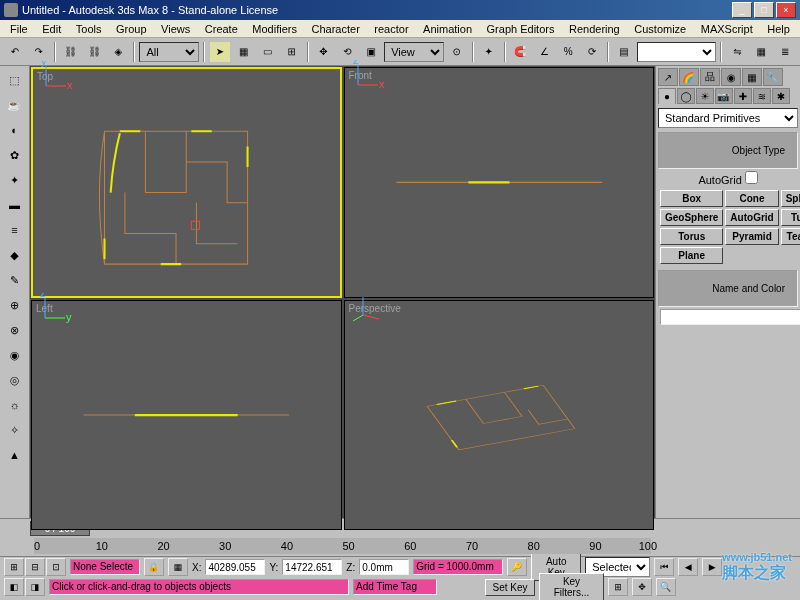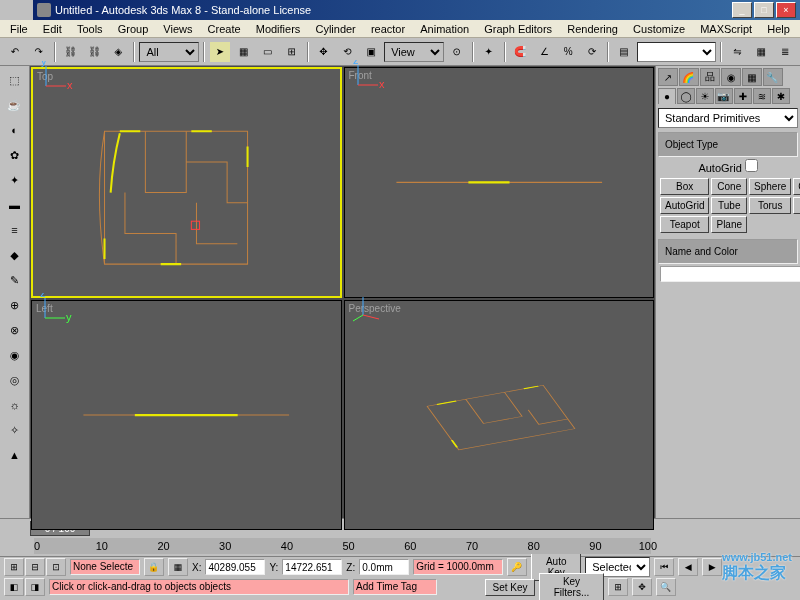--- a/index.html
+++ b/index.html
@@ -1,17 +1,17 @@
 <!DOCTYPE html>
 <html><head>
 <meta charset="utf-8">
 <style>
 * { box-sizing: border-box; margin: 0; padding: 0; font-family: Tahoma, sans-serif; font-size: 11px; }
 body { background: #c0c0c0; width: 800px; height: 600px; overflow: hidden; position: relative; }
-.titlebar { background: linear-gradient(to right, #0a246a, #3a6ea5); color: #fff; height: 20px; display: flex; align-items: center; padding: 0 4px; margin-left: 33px; }
+.titlebar { background: linear-gradient(to right, #0a246a, #3a6ea5); color: #fff; height: 20px; display: flex; align-items: center; padding: 0 4px; }
 .titlebar .icon { width: 14px; height: 14px; background: #888; border-radius: 2px; margin-right: 4px; }
 .titlebar .btns { margin-left: auto; display: flex; gap: 2px; }
 .titlebar .btn { width: 20px; height: 16px; background: #d4d0c8; border: 1px solid #fff; border-right-color: #404040; border-bottom-color: #404040; display: flex; align-items: center; justify-content: center; font-size: 9px; }
 .titlebar .btn.close { background: #e04343; color: #fff; }
 .menubar { background: #ece9d8; height: 18px; display: flex; align-items: center; padding: 0 4px; gap: 2px; border-bottom: 1px solid #aca899; justify-content: space-between; }
 .menubar span { padding: 1px 6px; cursor: default; }
 .toolbar { background: #c0c0c0; height: 28px; display: flex; align-items: center; padding: 0 4px; gap: 2px; border-bottom: 1px solid #808080; }
 .tbtn { width: 22px; height: 22px; background: #c0c0c0; border: 1px solid #c0c0c0; display: inline-flex; align-items: center; justify-content: center; font-size: 10px; cursor: pointer; }
 .sep { width: 2px; height: 20px; border-left: 1px solid #808080; border-right: 1px solid #fff; margin: 0 2px; }
 .combo { height: 20px; border: 1px inset #808080; background: #fff; padding: 0 2px; font-size: 11px; }
@@ -24,35 +24,35 @@
 .vp.active { border: 2px solid #e8e800; }
 .vp-label { position: absolute; top: 2px; left: 4px; color: #a0a0a0; font-size: 10px; }
 .vp svg { width: 100%; height: 100%; }
 .axis { position: absolute; bottom: 8px; left: 8px; }
 .rightpanel { width: 145px; background: #c0c0c0; border-left: 1px solid #808080; padding: 2px; }
 .rtabs { display: flex; gap: 1px; margin-bottom: 2px; }
 .rtab { width: 20px; height: 18px; background: #a0a0a0; border: 1px solid #808080; display: flex; align-items: center; justify-content: center; font-size: 10px; }
 .rtab.active { background: #c0c0c0; border-bottom: none; }
 .rsub { display: flex; gap: 1px; margin-bottom: 4px; }
 .rsub .rtab { width: 18px; height: 16px; }
-.rollout-hdr { background: #a0a0a0; border: 1px inset; text-align: left; padding: 6px; font-size: 10px; margin-top: 4px; }
+.rollout-hdr { background: #a0a0a0; border: 1px inset; text-align: right; padding: 12px; font-size: 10px; margin-top: 4px; }
 .btn3d { background: #c0c0c0; border: 1px solid #fff; border-right-color: #404040; border-bottom-color: #404040; padding: 2px 4px; text-align: center; font-size: 10px; cursor: pointer; }
-.btngrid { display: grid; grid-template-columns: 1fr 1fr 1fr 1fr; gap: 2px; padding: 2px; }
+.btngrid { display: grid; grid-template-columns: 1fr 1fr 1fr; gap: 2px; padding: 2px; font-weight: bold; }
 .autogrid { text-align: center; padding: 2px; font-size: 10px; }
 .colorbox { display: flex; gap: 2px; padding: 2px; }
 .colorbox input { flex: 1; border: 1px inset; height: 16px; }
 .timeline { height: 38px; background: #c0c0c0; border-top: 1px solid #808080; display: flex; flex-direction: column; }
 .slider-row { display: flex; align-items: center; height: 18px; }
 .frame-ind { width: 60px; background: #808080; color: #fff; text-align: center; font-size: 10px; padding: 1px; border: 1px solid #404040; margin-left: 30px; }
 .ruler { flex: 1; background: #b0b0b0; height: 16px; position: relative; margin: 0 4px; font-size: 9px; }
 .ruler span { position: absolute; top: 2px; }
 .status { height: 42px; background: #c0c0c0; border-top: 1px solid #808080; display: flex; flex-direction: column; }
 .status-row { display: flex; align-items: center; gap: 4px; padding: 1px 4px; height: 20px; }
 .field { border: 1px inset; background: #fff; padding: 1px 2px; font-size: 10px; height: 16px; }
-.field.gray { background: #fca5a5; }
+.field.gray { background: #ec4899; }
 .lbl { font-size: 10px; }
 .tiny { width: 20px; height: 18px; background: #c0c0c0; border: 1px outset; display: inline-flex; align-items: center; justify-content: center; font-size: 9px; }
 .tc-row { display: flex; align-items: center; gap: 1px; }
 .watermark { position: absolute; right: 8px; bottom: 16px; color: #4aa3df; font-size: 14px; font-weight: bold; text-shadow: 0 0 2px #fff; pointer-events: none; }
 .watermark .cn { font-size: 16px; }
 </style>
 </head>
 <body>
 
 <div class="titlebar">
@@ -66,21 +66,21 @@
 </div>
 
 <div class="menubar">
   <span>File</span>
   <span>Edit</span>
   <span>Tools</span>
   <span>Group</span>
   <span>Views</span>
   <span>Create</span>
   <span>Modifiers</span>
-  <span>Cylinder</span>
+  <span>Character</span>
   <span>reactor</span>
   <span>Animation</span>
   <span>Graph Editors</span>
   <span>Rendering</span>
   <span>Customize</span>
   <span>MAXScript</span>
   <span>Help</span>
 </div>
 
 <div class="toolbar">

